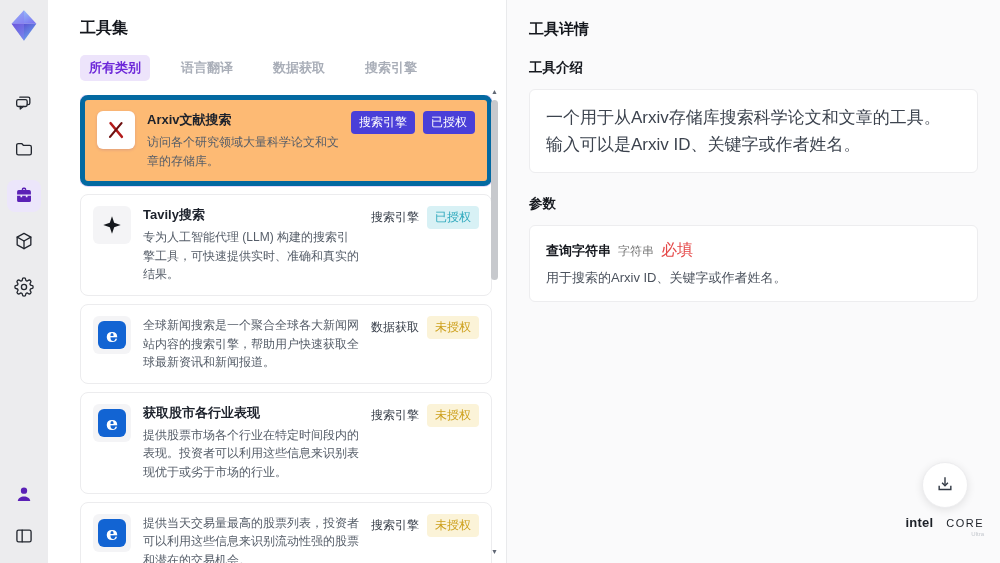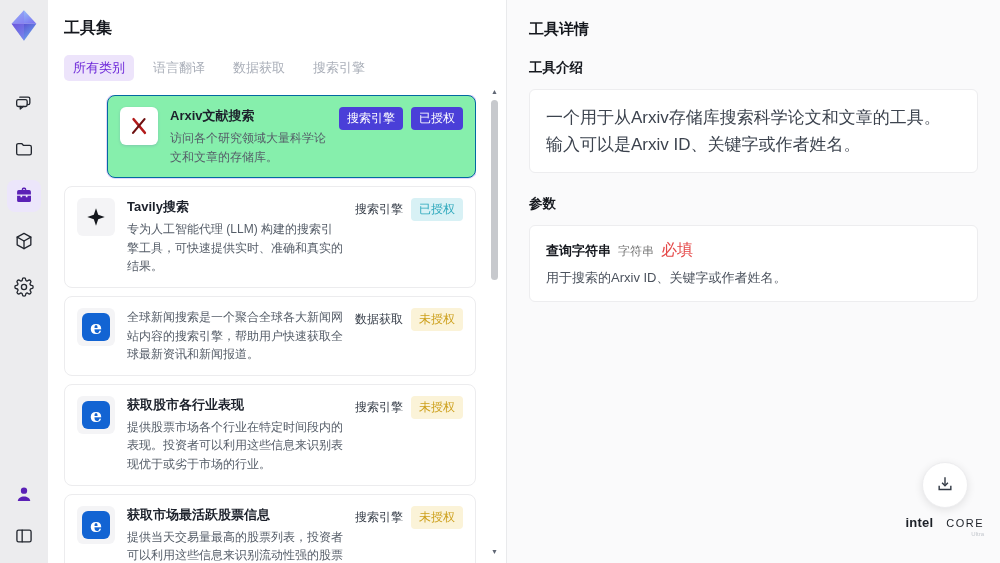--- a/index.html
+++ b/index.html
@@ -13,29 +13,29 @@
   .rail nav { margin-top:44px; display:flex; flex-direction:column; gap:14px; align-items:center; }
   .rail-btn { width:34px; height:32px; border:none; background:transparent; border-radius:8px;
     display:flex; align-items:center; justify-content:center; cursor:pointer; }
   .rail-btn svg { width:20px; height:20px; stroke:#23272f; fill:none; stroke-width:1.6; }
   .rail-btn.active { background:#ece6fb; }
   .rail-btn.active svg { stroke:none; fill:#5b21b6; }
   .rail-bottom { margin-top:auto; margin-bottom:10px; display:flex; flex-direction:column; gap:10px; align-items:center; }
   .rail-bottom .user svg { fill:#5b21b6; stroke:none; }
 
   
-  .list-pane { width:458px; flex-shrink:0; position:relative; padding:18px 0 0 16px; background:#fff; }
+  .list-pane { width:458px; flex-shrink:0; position:relative; padding:18px 0 0 32px; background:#fff; }
   .page-title { font-size:16px; font-weight:bold; color:#15181e; margin-bottom:16px; }
-  .tabs { display:flex; gap:10px; align-items:flex-start; margin-bottom:14px; }
+  .tabs { display:flex; gap:22px; align-items:flex-start; margin-bottom:14px;font-weight:bold; }
   .tab { font-size:13px; color:#a9aeb8; cursor:pointer; padding:4px 9px; border-radius:5px; white-space:nowrap; }
   .tab.active { background:#ede4fb; color:#6d28d9; }
 
   .tool-list { width:412px; height:472px; overflow:hidden; display:flex; flex-direction:column; gap:8px; }
   .tool-card { display:flex; gap:12px; padding:11px 12px; border:1px solid #ececee; border-radius:8px; background:#fff; cursor:pointer; }
-  .tool-card.selected { background:#86efac; border:1px solid #0369a1; box-shadow:0 0 0 1px #e4d6fb;margin-left:43px; }
+  .tool-card.selected { background:#fdba74; border:5px solid #0369a1; box-shadow:0 0 0 1px #e4d6fb; }
   .tool-icon { width:38px; height:38px; border-radius:6px; background:#f4f4f6; flex-shrink:0;
     display:flex; align-items:center; justify-content:center; }
   .tool-card.selected .tool-icon { background:#fff; box-shadow:0 1px 3px rgba(90,40,180,.18); }
   .tool-icon svg { width:22px; height:22px; }
   .news-badge { width:28px; height:28px; border-radius:6px; background:#1264d3; color:#fff;
     font-weight:bold; font-size:19px; display:flex; align-items:center; justify-content:center;
     font-family:"DejaVu Serif","Liberation Serif",serif; }
   .tool-body { flex:1; min-width:0; }
   .tool-name { font-size:13px; font-weight:bold; color:#1c212b; margin-bottom:4px; }
   .tool-desc { font-size:12px; color:#555d68; line-height:1.55; }
@@ -215,21 +215,20 @@
       <span class="pill cat cat-plain">搜索引擎</span>
       <span class="pill auth auth-no">未授权</span>
     </div>
   </div>
 
   <div class="tool-card">
     <div class="tool-icon">
             <span class="news-badge">e</span>
           </div>
     <div class="tool-body">
-      <div class="tool-name">获取市场最活跃股票信息</div>
       <div class="tool-desc">提供当天交易量最高的股票列表，投资者可以利用这些信息来识别流动性强的股票和潜在的交易机会。</div>
     </div>
     <div class="tool-tags">
       <span class="pill cat cat-plain">搜索引擎</span>
       <span class="pill auth auth-no">未授权</span>
     </div>
   </div>
 
 </div>
     <div class="vscroll">

